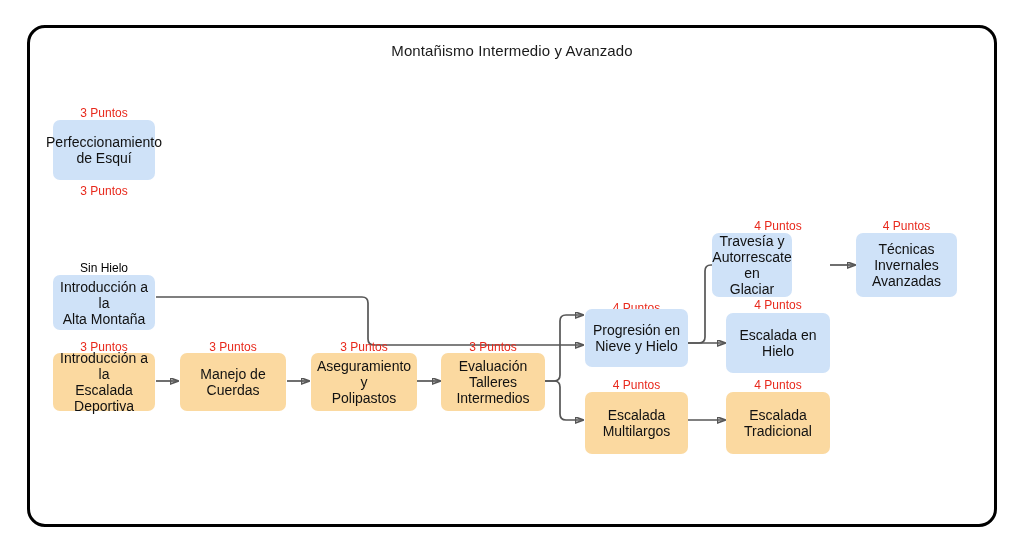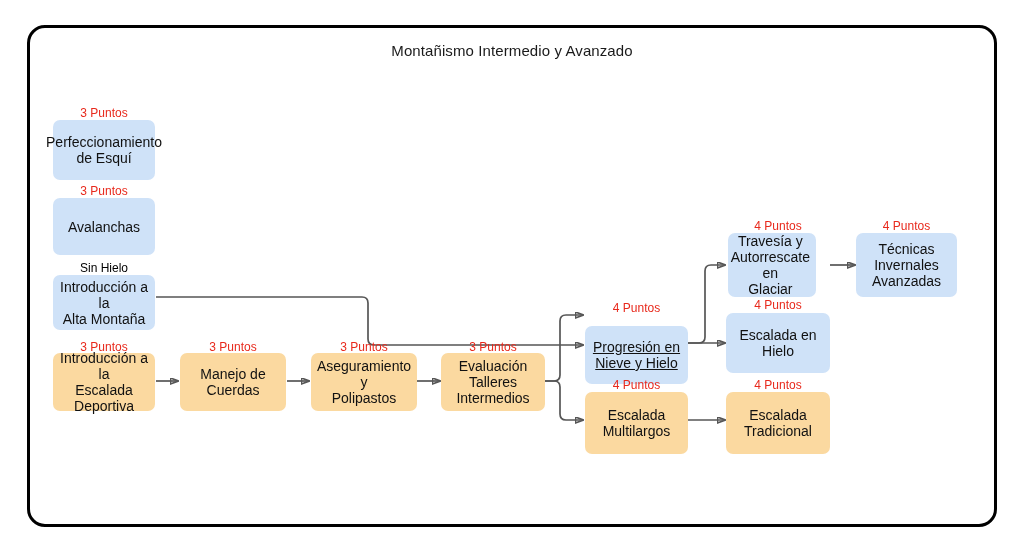--- a/index.html
+++ b/index.html
@@ -106,23 +106,20 @@
     <line x1="830" y1="265" x2="855" y2="265" marker-end="url(#arw)"></line>
   </svg>
 
   <div class="points" style="left:53px;top:106px;width:102px;">3 Puntos</div>
   <div class="node blue" style="left:53px;top:120px;width:102px;height:60px;">
     <span class="node-label">Perfeccionamiento
 de Esquí</span>
   </div>
 
   <div class="points" style="left:53px;top:184px;width:102px;">3 Puntos</div>
-  <div class="node blue" style="left:53px;top:198px;width:102px;height:57px;">
-    <span class="node-label">Avalanchas</span>
-  </div>
 
   <div class="points black" style="left:53px;top:261px;width:102px;">Sin Hielo</div>
   <div class="node blue" style="left:53px;top:275px;width:102px;height:55px;">
     <span class="node-label">Introducción a la
 Alta Montaña</span>
   </div>
 
   <div class="points" style="left:53px;top:340px;width:102px;">3 Puntos</div>
   <div class="node orange" style="left:53px;top:353px;width:102px;height:58px;">
     <span class="node-label">Introducción a la
@@ -143,33 +140,33 @@
   </div>
 
   <div class="points" style="left:441px;top:340px;width:104px;">3 Puntos</div>
   <div class="node orange" style="left:441px;top:353px;width:104px;height:58px;">
     <span class="node-label">Evaluación
 Talleres
 Intermedios</span>
   </div>
 
   <div class="points" style="left:585px;top:301px;width:103px;">4 Puntos</div>
-  <div class="node blue" style="left:585px;top:326px;width:103px;height:58px;text-decoration:underline;">
+  <div class="node blue" style="left:585px;top:309px;width:103px;height:58px;">
     <span class="node-label">Progresión en
 Nieve y Hielo</span>
   </div>
 
   <div class="points" style="left:585px;top:378px;width:103px;">4 Puntos</div>
   <div class="node orange" style="left:585px;top:392px;width:103px;height:62px;">
     <span class="node-label">Escalada
 Multilargos</span>
   </div>
 
   <div class="points" style="left:726px;top:219px;width:104px;">4 Puntos</div>
-  <div class="node blue" style="left:728px;top:233px;width:88px;height:64px;justify-content:flex-end;">
+  <div class="node blue" style="left:712px;top:233px;width:80px;height:64px;">
     <span class="node-label">Travesía y
 Autorrescate en
 Glaciar</span>
   </div>
 
   <div class="points" style="left:726px;top:298px;width:104px;">4 Puntos</div>
   <div class="node blue" style="left:726px;top:313px;width:104px;height:60px;">
     <span class="node-label">Escalada en Hielo</span>
   </div>
 

